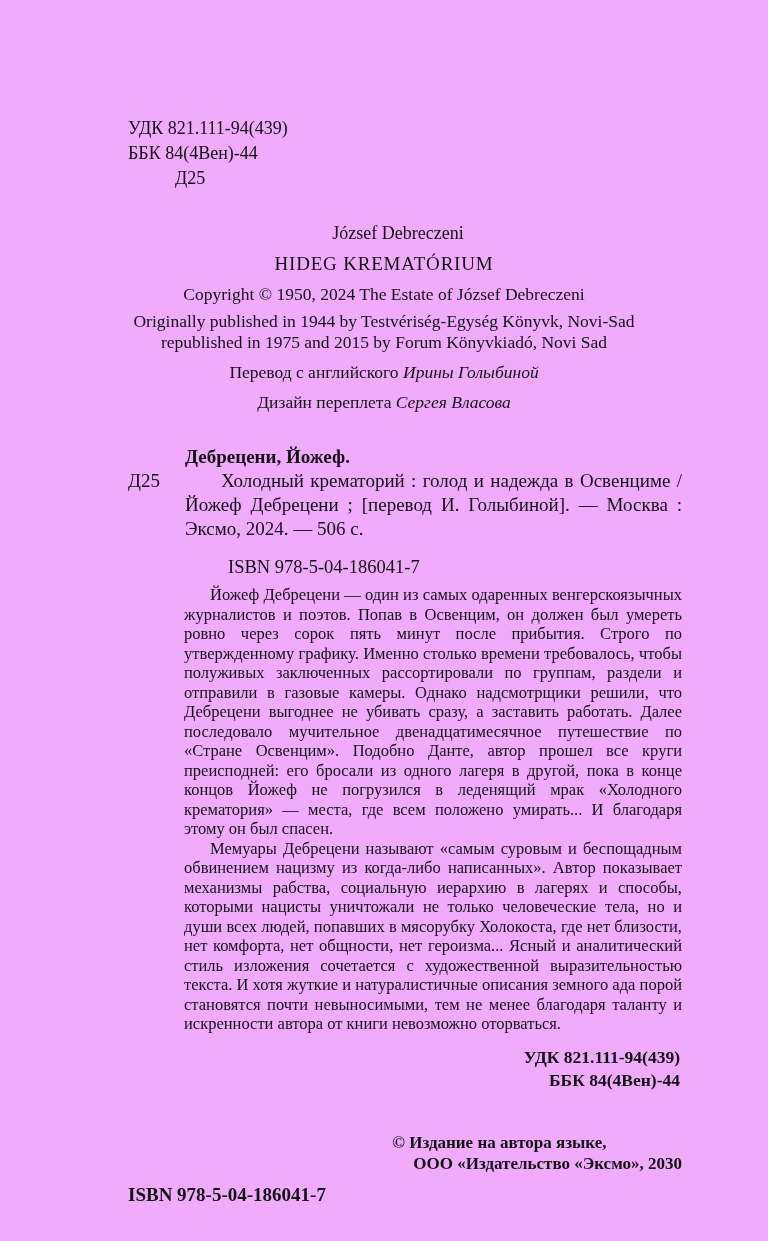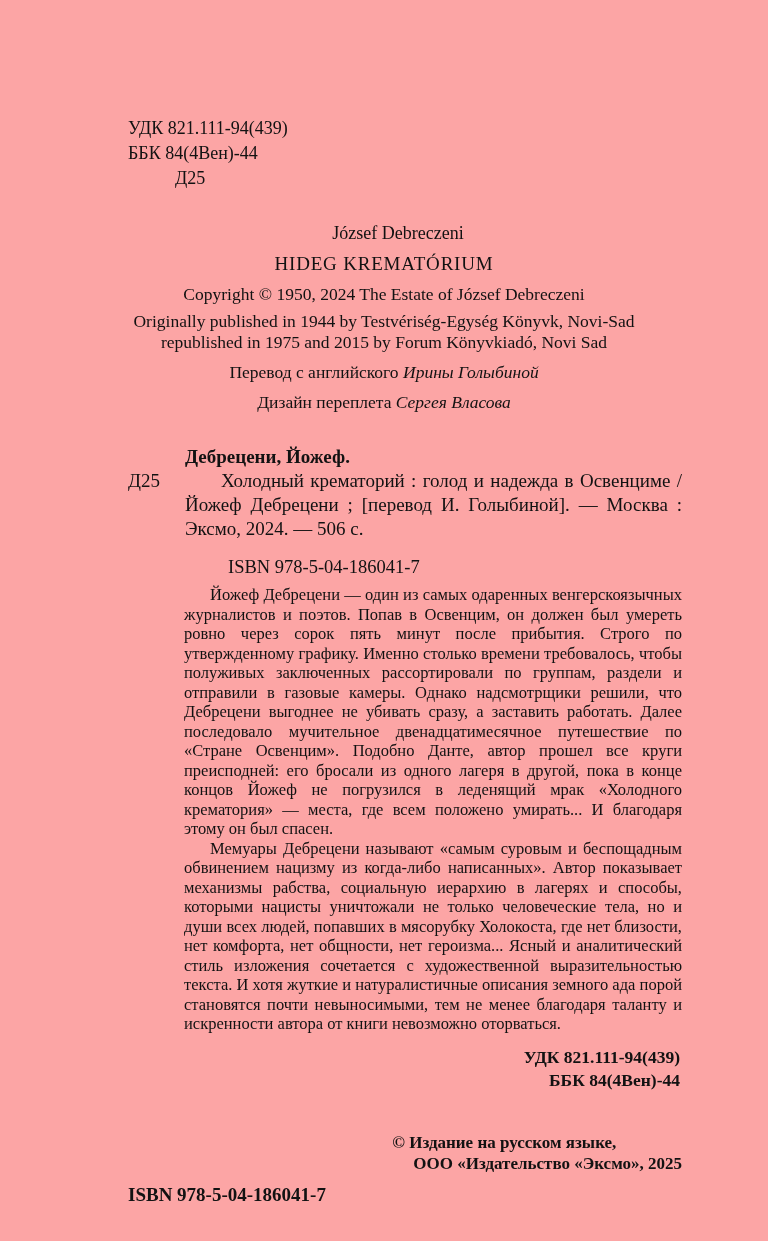--- a/index.html
+++ b/index.html
@@ -5,21 +5,21 @@
   * { margin: 0; padding: 0; box-sizing: border-box; }
   html, body { background: #ffffff; }
   body {
     font-family: "Liberation Serif", "DejaVu Serif", serif;
     color: #121212;
   }
   .page {
     position: relative;
     width: 768px;
     height: 1241px;
-    background: #fca5a5;
+    background: #f0abfc;
     overflow: hidden;
   }
 
   
   .top-block {
     margin: 116px 0 0 128px;
     font-size: 18px;
     line-height: 25px;
   }
   .top-code { margin-left: 47px; }
@@ -132,19 +132,19 @@
 
   <div class="udk-right">
     <div>УДК 821.111-94(439)</div>
     <div>ББК 84(4Вен)-44</div>
   </div>
 
   <div class="footer">
     <div class="footer-isbn">ISBN 978-5-04-186041-7</div>
     <div class="footer-copyrights">
       <div>
-        <div>© Издание на русском языке,</div>
-        <div class="cr-cont">ООО «Издательство «Эксмо», 2025</div>
+        <div>© Издание на автора языке,</div>
+        <div class="cr-cont">ООО «Издательство «Эксмо», 2030</div>
       </div>
     </div>
   </div>
 
 </div>
 
 </body></html>

